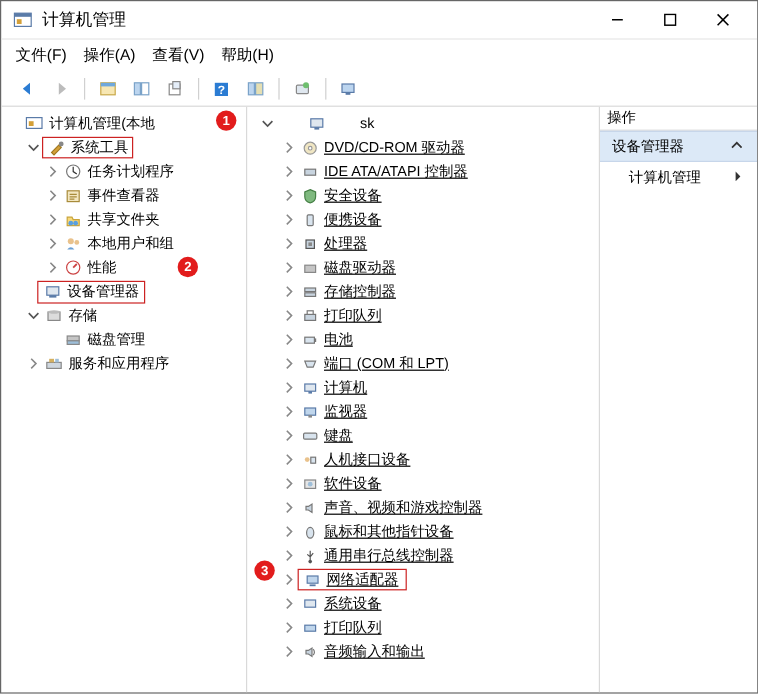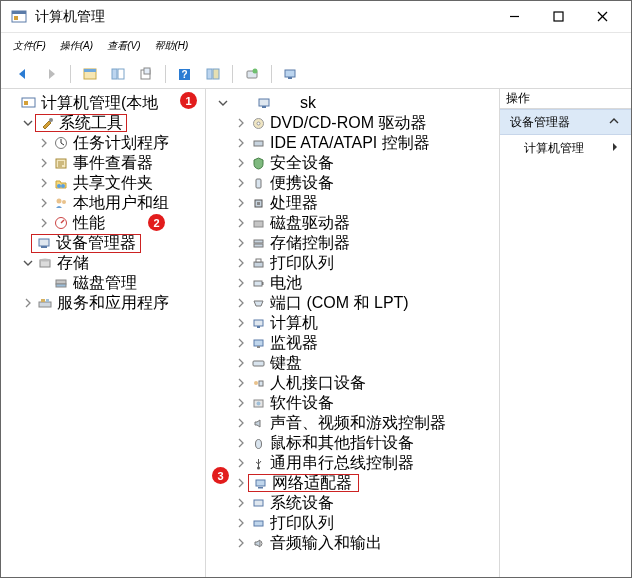--- a/index.html
+++ b/index.html
@@ -5,53 +5,53 @@
     * { box-sizing: border-box; font-family: "Microsoft YaHei", "SimSun", sans-serif; }
     html, body { margin: 0; padding: 0; }
     body { width: 632px; height: 578px; background: #fff; border: 1px solid #666; overflow: hidden; font-size: 12px; color: #000; }
 
     .titlebar { height: 32px; display: flex; align-items: center; padding: 0 10px; border-bottom: 1px solid #e6e6e6; }
     .titlebar .icon { width: 16px; height: 16px; margin-right: 8px; }
     .titlebar .title { flex: 1; font-size: 14px; }
     .winbtns { display: flex; gap: 18px; margin-right: 6px; }
     .winbtn { width: 26px; height: 26px; display: flex; align-items: center; justify-content: center; }
 
-    .menubar { height: 26px; display: flex; align-items: center; padding-left: 12px; gap: 14px; font-size: 10px; font-style: italic; }
+    .menubar { height: 26px; display: flex; align-items: center; padding-left: 12px; gap: 14px; font-size: 13px; }
 
     .toolbar { height: 30px; display: flex; align-items: center; gap: 4px; padding-left: 10px; border-bottom: 1px solid #d9d9d9; }
     .tbtn { width: 24px; height: 24px; display: flex; align-items: center; justify-content: center; border: 1px solid transparent; border-radius: 2px; }
     .tsep { width: 1px; height: 18px; background: #d0d0d0; margin: 0 3px; }
 
     .content { display: flex; height: calc(578px - 32px - 26px - 30px - 2px); }
     .pane { overflow: auto; position: relative; }
     .left { width: 205px; border-right: 1px solid #d9d9d9; }
     .mid { width: 294px; border-right: 1px solid #d9d9d9; }
     .right { flex: 1; }
 
     .tree { padding: 4px 2px; }
     .row { display: flex; align-items: center; height: 20px; white-space: nowrap; position: relative; }
     .row .tw { width: 14px; height: 14px; display: inline-flex; align-items: center; justify-content: center; margin-right: 2px; color: #555; }
     .row .ic { width: 16px; height: 16px; margin-right: 4px; display: inline-flex; align-items: center; justify-content: center; }
-    .row .lbl { font-size: 16px; }
+    .row .lbl { font-size: 12px; }
     .selbox { border: 1.5px solid #c22; padding: 0 3px; height: 18px; display: inline-flex; align-items: center; margin-left: -2px; }
     .selbox2 { border: 1.5px solid #c22; height: 19px; display: inline-flex; align-items: center; padding: 0 4px; margin-left: -22px; }
 
     .badge { position: absolute; width: 17px; height: 17px; background: #e21c1c; border-radius: 50%; color:#fff; font-size: 11px; display:flex; align-items:center; justify-content:center; font-weight: bold; z-index: 5; }
 
     .actions-hdr { height: 20px; background: #fff; border-bottom: 1px solid #d9d9d9; font-size: 12px; padding-left: 6px; display:flex; align-items:center; }
     .actions-item { height: 26px; display:flex; align-items:center; padding-left: 10px; font-size: 12px; position: relative; }
     .actions-hd { background: #dce9f7; border-top: 1px solid #c7d6ea; border-bottom: 1px solid #c7d6ea; }
     .actions-item .arrow { position:absolute; right:12px; }
 
     
     .d0 { padding-left: 2px; }
     .d1 { padding-left: 18px; }
     .d2 { padding-left: 34px; }
     .mid .d0 { padding-left: 2px; gap: 24px; }
-    .mid .d1 { padding-left: 20px; }
+    .mid .d1 { padding-left: 20px; text-decoration: underline; }
   </style>
 </head>
 <body>
 
 <div class="titlebar">
   <span class="icon">
     <svg width="16" height="16">
         <rect x="1" y="2" width="14" height="11" fill="#fff" stroke="#5a7ba8"></rect>
         <rect x="1" y="2" width="14" height="3" fill="#5a7ba8"></rect>
         <rect x="3" y="7" width="4" height="4" fill="#d4a038"></rect>

